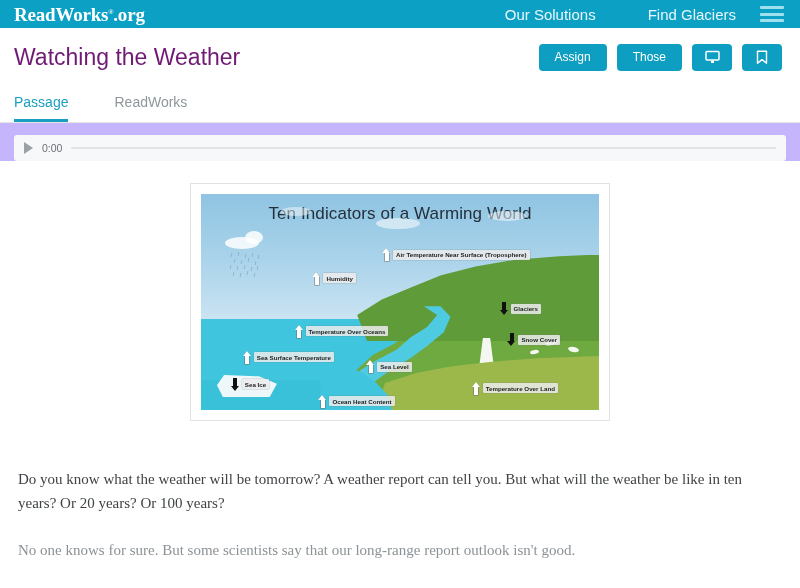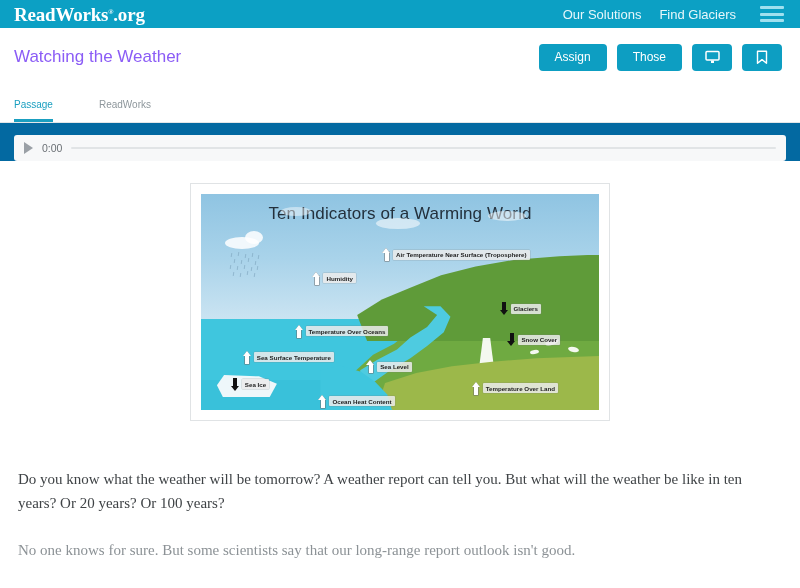--- a/index.html
+++ b/index.html
@@ -18,57 +18,57 @@
     padding:0 16px 0 14px; position:relative;
   }
   .logo {
     font-family:"Liberation Serif", serif;
     font-weight:bold; font-size:19px; color:#ffffff;
     letter-spacing:-0.2px; line-height:1; white-space:nowrap;
   }
   .logo .tm { font-size:7px; vertical-align:super; }
   .topnav { display:flex; align-items:center; gap:18px; }
   .topnav a {
-    color:#e7f7fb; font-size:13px; text-decoration:none; white-space:nowrap;
+    color:#e7f7fb; font-size:15px; text-decoration:none; white-space:nowrap;margin-left:34px;
   }
   .hamburger { width:24px; height:16px; display:flex; flex-direction:column; justify-content:space-between; margin-left:6px; cursor:pointer; }
   .hamburger span { display:block; height:3px; background:#9fe0ef; border-radius:1px; }
 
   
   .titlebar {
     height:58px; background:#ffffff;
     display:flex; align-items:center; justify-content:space-between;
     padding:0 18px 0 14px;
   }
   .page-title {
-    font-size:17px; color:#8b5cf6; font-weight:normal;
+    font-size:23px; color:#701a75; font-weight:normal;
     font-family:"Liberation Sans", sans-serif; white-space:nowrap;
   }
   .actions { display:flex; align-items:center; gap:10px; }
   .btn {
     background:#0d9ec2; color:#ffffff; border:none; border-radius:4px;
     font-size:12px; font-family:"Liberation Sans", sans-serif;
     height:27px; padding:0 16px; cursor:pointer; line-height:27px;
   }
   .btn-icon { width:40px; padding:0; display:flex; align-items:center; justify-content:center; }
   .btn-icon svg { display:block; }
 
   
   .tabs {
     height:37px; background:#ffffff; display:flex; align-items:flex-end;
     padding-left:14px; border-bottom:1px solid #e3e6e8;
   }
   .tab {
-    font-size:10px; color:#8e979c; padding:0 0 9px 0; margin-right:46px;
+    font-size:14px; color:#8e979c; padding:0 0 9px 0; margin-right:46px;
     cursor:pointer; border-bottom:3px solid transparent; white-space:nowrap;text-align:right;
   }
   .tab.active { color:#1a9fc0; border-bottom-color:#1a9fc0; }
 
   
-  .audio-wrap { padding:12px 14px 0 14px; background:#0369a1; }
+  .audio-wrap { padding:12px 14px 0 14px; background:#c4b5fd; }
   .audio {
     background:#f7f8f9; border-radius:3px; height:26px;
     display:flex; align-items:center; padding:0 10px; gap:9px;
   }
   .play-tri {
     width:0; height:0; border-left:9px solid #9aa0a6;
     border-top:6px solid transparent; border-bottom:6px solid transparent;
     cursor:pointer;
   }
   .time { font-size:10.5px; color:#6b7075; font-family:"Liberation Sans", sans-serif; }

